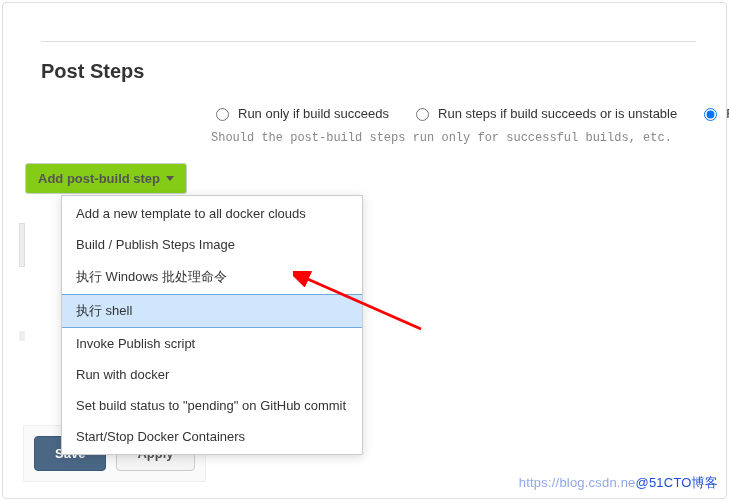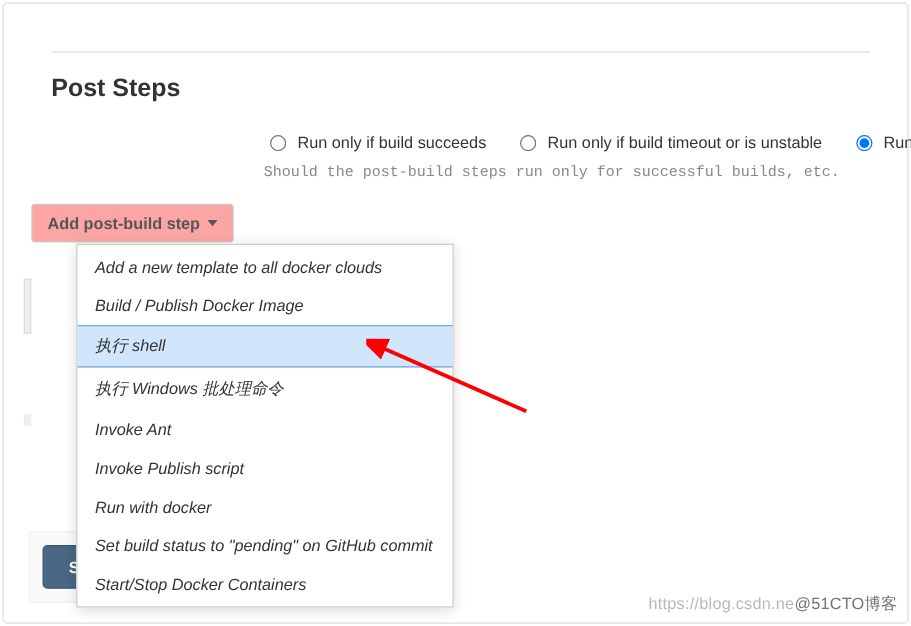--- a/index.html
+++ b/index.html
@@ -60,21 +60,21 @@
     color: #888;
     font-size: 12px;
     margin-top: 10px;
     font-family: Liberation Mono, monospace;
   }
   .dropdown-btn {
     margin: 18px 0 0 22px;
     display: inline-flex;
     align-items: center;
     gap: 6px;
-    background: #fca5a5;
+    background: #84cc16;
     border: 1px solid #ccc;
     border-radius: 3px;
     padding: 7px 12px;
     font-size: 13px;
     font-weight: bold;
     color: #555;
     cursor: pointer;
   }
   .caret {
     display: inline-block;
@@ -93,21 +93,20 @@
     box-shadow: 0 2px 10px rgba(0,0,0,0.15);
     z-index: 10;
   }
   .menu-item {
     padding: 7px 14px;
     color: #333;
     cursor: pointer;
     font-size: 13px;
     border-top: 1px solid transparent;
     border-bottom: 1px solid transparent;
-    font-style: italic;
   }
   .menu-item:first-child { padding-top: 9px; }
   .menu-item:last-child { padding-bottom: 9px; }
   .menu-item.selected {
     background: #cfe6fc;
     border-top: 1px solid #6ea8e0;
     border-bottom: 1px solid #6ea8e0;
   }
   .left-bar1 {
     position: absolute;
@@ -152,21 +151,21 @@
   .arrow {
     position: absolute;
     left: 290px; top: 268px;
     width: 130px; height: 60px;
     pointer-events: none;
     z-index: 20;
   }
   .watermark {
     position: absolute;
     right: 8px; bottom: 6px;
-    color: #737373;
+    color: #1d4ed8;
     font-size: 13px;
     z-index: 5;
     letter-spacing: 0.2px;
   }
   .watermark .faint { opacity: 0.5; }
 </style>
 </head>
 <body>
 
 <div class="frame">
@@ -174,44 +173,43 @@
     <div class="divider"></div>
     <h2 class="section-title">Post Steps</h2>
 
     <div class="radio-row">
       <label>
         <input type="radio" name="cond" style="">
         <span>Run only if build succeeds</span>
       </label>
       <label>
         <input type="radio" name="cond" style="">
-        <span>Run only if build timeout or is unstable</span>
+        <span>Run steps if build succeeds or is unstable</span>
       </label>
       <label>
         <input type="radio" name="cond" checked="" style="">
         <span>Run re</span>
       </label>
     </div>
     <div class="helper-text">Should the post-build steps run only for successful builds, etc.</div>
   </div>
 
   <button class="dropdown-btn">
     <span>Add post-build step</span>
     <span class="caret"></span>
   </button>
 
   <div class="left-bar1"></div>
   <div class="left-bar2"></div>
 
   <div class="dropdown-menu">
     <div class="menu-item">Add a new template to all docker clouds</div>
-    <div class="menu-item">Build / Publish Docker Image</div>
+    <div class="menu-item">Build / Publish Steps Image</div>
+    <div class="menu-item">执行 Windows 批处理命令</div>
     <div class="menu-item selected">执行 shell</div>
-    <div class="menu-item">执行 Windows 批处理命令</div>
-    <div class="menu-item">Invoke Ant</div>
     <div class="menu-item">Invoke Publish script</div>
     <div class="menu-item">Run with docker</div>
     <div class="menu-item">Set build status to "pending" on GitHub commit</div>
     <div class="menu-item">Start/Stop Docker Containers</div>
   </div>
 
   <svg class="arrow" viewBox="0 0 130 60">
     <defs>
       <marker id="ah" markerWidth="10" markerHeight="10" refX="2" refY="3" orient="auto">
         <path d="M0,0 L0,6 L8,3 z" fill="#ff0000"></path>

